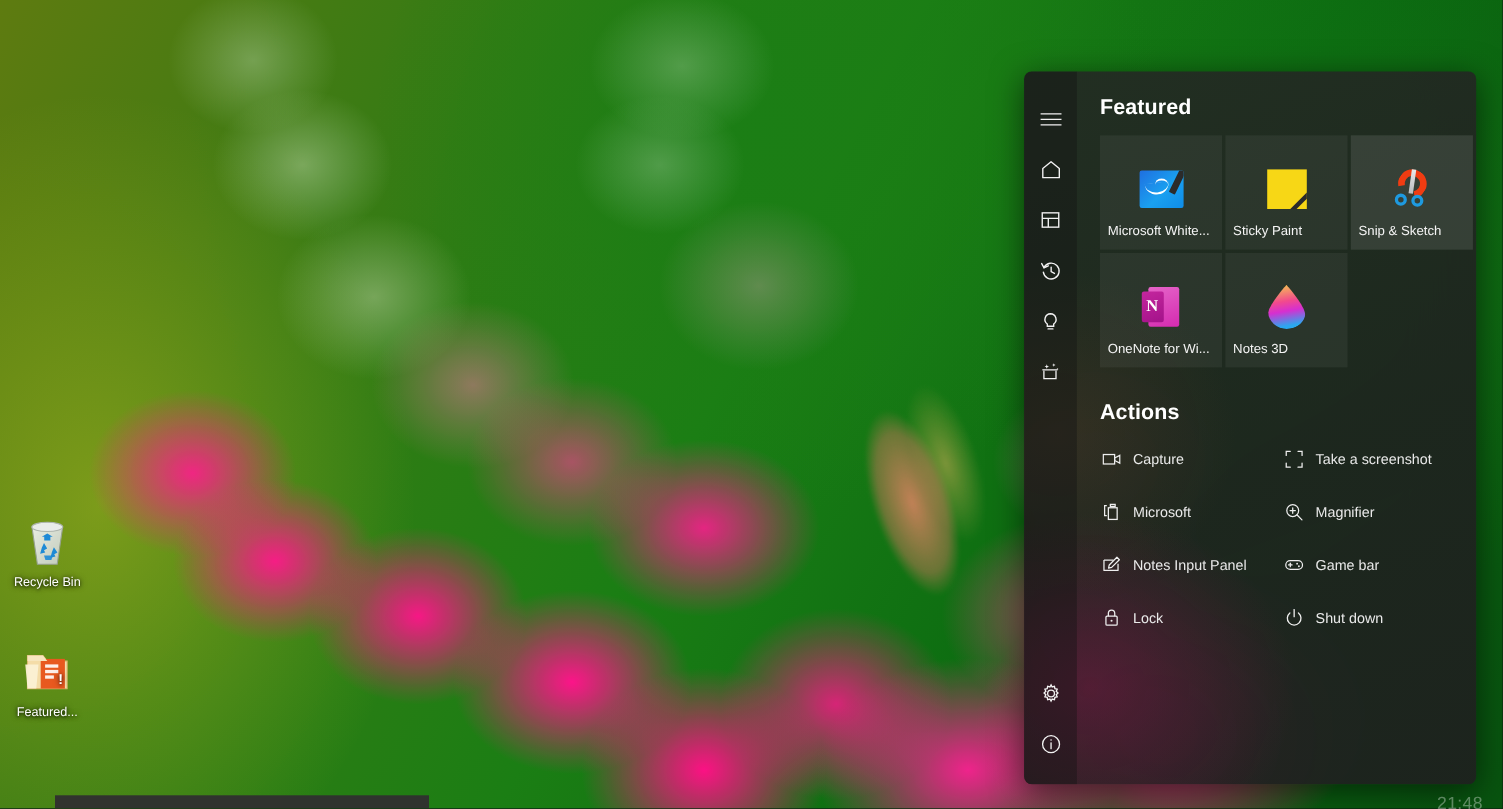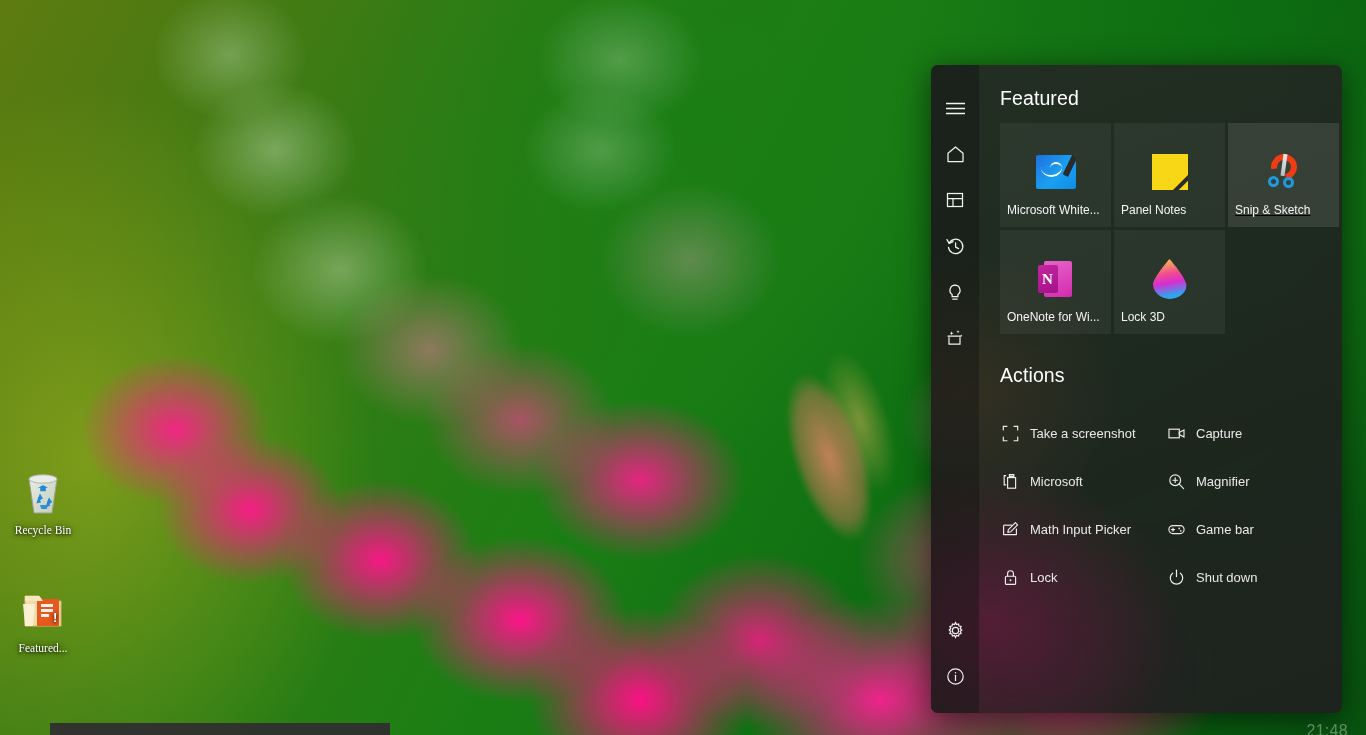--- a/index.html
+++ b/index.html
@@ -57,21 +57,21 @@
   }
 
   
   .desk-icon{
     position:absolute; width:86px; text-align:center;
     color:#fff; font-size:11.5px; line-height:13px;
     text-shadow:0 1px 3px rgba(0,0,0,.85), 0 0 6px rgba(0,0,0,.7);
     cursor:default;
   }
   .desk-icon .glyph{ display:block; height:50px; margin-bottom:5px; position:relative; }
-  .desk-icon .label{ display:inline-block; padding:1px 2px;font-family:Liberation Serif, serif; }
+  .desk-icon .label{ display:inline-block; padding:1px 2px; }
 
   #icon-recycle{ left:0px; top:468px; }
   #icon-folder{  left:0px; top:586px; }
 
   
   #panel{
     position:absolute; left:931px; top:65px; width:411px; height:648px;
     border-radius:7px;
     overflow:hidden;
     box-shadow:0 6px 30px rgba(0,0,0,.55);
@@ -106,34 +106,34 @@
   .rail-spacer{ flex:1 1 auto; }
   #rail-bottom{ padding-bottom:14px; }
 
   
   #content{
     position:relative; z-index:2;
     flex:1 1 auto; padding:22px 20px 0 21px;
     overflow:hidden;
   }
   .section-title{
-    color:#ffffff; font-size:19.5px; font-weight:normal;
+    color:#ffffff; font-size:19.5px; font-weight:bold;
     letter-spacing:.1px; margin-bottom:13px;
   }
 
   
   #tiles{ display:flex; flex-wrap:wrap; gap:3px; width:339px;align-items:flex-end; }
   .tile{
     width:111px; height:104px;
     background:rgba(255,255,255,.055);
     display:flex; flex-direction:column;
     justify-content:flex-end;
     cursor:default; position:relative;
   }
-  .tile.hovered{ background:rgba(255,255,255,.105);text-decoration:underline; }
+  .tile.hovered{ background:rgba(255,255,255,.105); }
   .tile .art{
     position:absolute; left:0; right:0; top:26px;
     height:46px; display:flex; align-items:center; justify-content:center;
   }
   .tile .name{
     color:#f4f4f4; font-size:12px; padding:0 7px 10px 7px;
     white-space:nowrap; overflow:hidden;
   }
 
   
@@ -198,21 +198,21 @@
   
   .ic-paint{ width:34px;height:40px;position:relative;}
   .ic-paint .drop{
     position:absolute;left:0;top:0;width:34px;height:40px;
     background:linear-gradient(170deg,#f5d14a 0%,#f24a8d 38%,#d62fd0 58%,#2aa8f0 88%);
     border-radius:50% 50% 50% 50% / 62% 62% 38% 38%;
     clip-path:path("M17 0 C17 0 34 19 34 27 C34 34.5 26.4 40 17 40 C7.6 40 0 34.5 0 27 C0 19 17 0 17 0 Z");
   }
 
   
-  #actions-title{ margin-top:30px; margin-bottom:22px; }
+  #actions-title{ margin-top:30px; margin-bottom:6px; }
   #actions-grid{
     display:grid;
     grid-template-columns:166px 166px;
     row-gap:0px;
   }
   .action{
     display:flex; align-items:center; gap:11px;
     height:48px; color:#e9e9e9; font-size:13px; cursor:default;
     padding-left:2px;
   }
@@ -376,21 +376,21 @@
         <span class="name">Microsoft White...</span>
       </div>
 
       <div class="tile">
         <span class="art">
           <span class="ic ic-sticky">
               <span class="fold"></span>
               <span class="fold2"></span>
             </span>
         </span>
-        <span class="name">Panel Notes</span>
+        <span class="name">Sticky Paint</span>
       </div>
 
       <div class="tile hovered">
         <span class="art">
           <span class="ic ic-snip">
             <span class="ring"></span>
               <span class="blade"></span>
             <span class="h1"></span>
               <span class="h2"></span>
           </span>
@@ -407,50 +407,50 @@
         </span>
         <span class="name">OneNote for Wi...</span>
       </div>
 
       <div class="tile">
         <span class="art">
           <span class="ic ic-paint">
               <span class="drop"></span>
             </span>
         </span>
-        <span class="name">Lock 3D</span>
+        <span class="name">Notes 3D</span>
       </div>
     </div>
 
     <div class="section-title" id="actions-title">Actions</div>
 
     <div id="actions-grid">
+
+      <div class="action">
+        <span class="ai">
+          <svg width="17" height="17" viewBox="0 0 17 17" fill="none" stroke="currentColor" stroke-width="1.15">
+            <rect x="1" y="4.2" width="10.3" height="8.6"></rect>
+            <path d="M11.3 7.4 L16 5 L16 12 L11.3 9.6 Z"></path>
+          </svg>
+        </span>
+        <span>Capture</span>
+      </div>
 
       <div class="action">
         <span class="ai">
           <svg width="17" height="17" viewBox="0 0 17 17" fill="none" stroke="currentColor" stroke-width="1.15" stroke-linecap="round">
             <polyline points="1.3,5 1.3,1.3 5,1.3"></polyline>
             <polyline points="12,1.3 15.7,1.3 15.7,5"></polyline>
             <polyline points="15.7,12 15.7,15.7 12,15.7"></polyline>
             <polyline points="5,15.7 1.3,15.7 1.3,12"></polyline>
           </svg>
         </span>
         <span>Take a screenshot</span>
       </div>
 
-      <div class="action">
-        <span class="ai">
-          <svg width="17" height="17" viewBox="0 0 17 17" fill="none" stroke="currentColor" stroke-width="1.15">
-            <rect x="1" y="4.2" width="10.3" height="8.6"></rect>
-            <path d="M11.3 7.4 L16 5 L16 12 L11.3 9.6 Z"></path>
-          </svg>
-        </span>
-        <span>Capture</span>
-      </div>
-
 
       <div class="action">
         <span class="ai">
           <svg width="17" height="17" viewBox="0 0 17 17" fill="none" stroke="currentColor" stroke-width="1.15">
             <path d="M4.2 2.6 L2.2 2.6 L2.2 11.8 L4.2 11.8"></path>
             <rect x="5.6" y="4.6" width="8" height="10.6"></rect>
             <path d="M7.4 1.6 L11.8 1.6 L11.8 3.4 L7.4 3.4 Z"></path>
           </svg>
         </span>
         <span>Microsoft</span>
@@ -469,21 +469,21 @@
       </div>
 
       <div class="action">
         <span class="ai">
           <svg width="17" height="17" viewBox="0 0 17 17" fill="none" stroke="currentColor" stroke-width="1.15" stroke-linejoin="round">
             <path d="M1.6 4.2 L1.6 13.6 L14.4 13.6 L14.4 7.4"></path>
             <path d="M1.6 4.2 L10.2 4.2"></path>
             <path d="M13.4 1.6 L15.6 3.8 L8.6 10.8 L5.8 11.4 L6.4 8.6 Z"></path>
           </svg>
         </span>
-        <span>Math Input Picker</span>
+        <span>Notes Input Panel</span>
       </div>
 
       <div class="action">
         <span class="ai">
           <svg width="17" height="17" viewBox="0 0 17 17" fill="none" stroke="currentColor" stroke-width="1.15" stroke-linecap="round">
             <rect x="0.9" y="4.6" width="15.2" height="8" rx="4"></rect>
             <line x1="5" y1="7" x2="5" y2="10.2"></line>
             <line x1="3.4" y1="8.6" x2="6.6" y2="8.6"></line>
             <circle cx="11.2" cy="7.4" r=".85" fill="currentColor" stroke="none"></circle>
             <circle cx="12.8" cy="9.8" r=".85" fill="currentColor" stroke="none"></circle>

